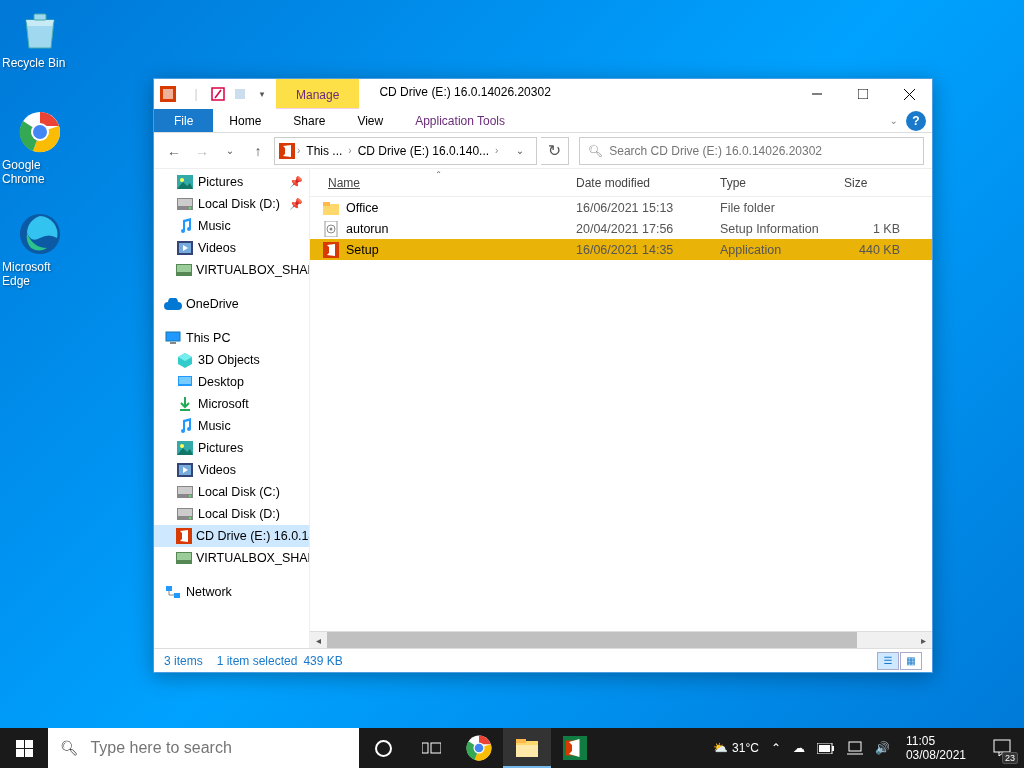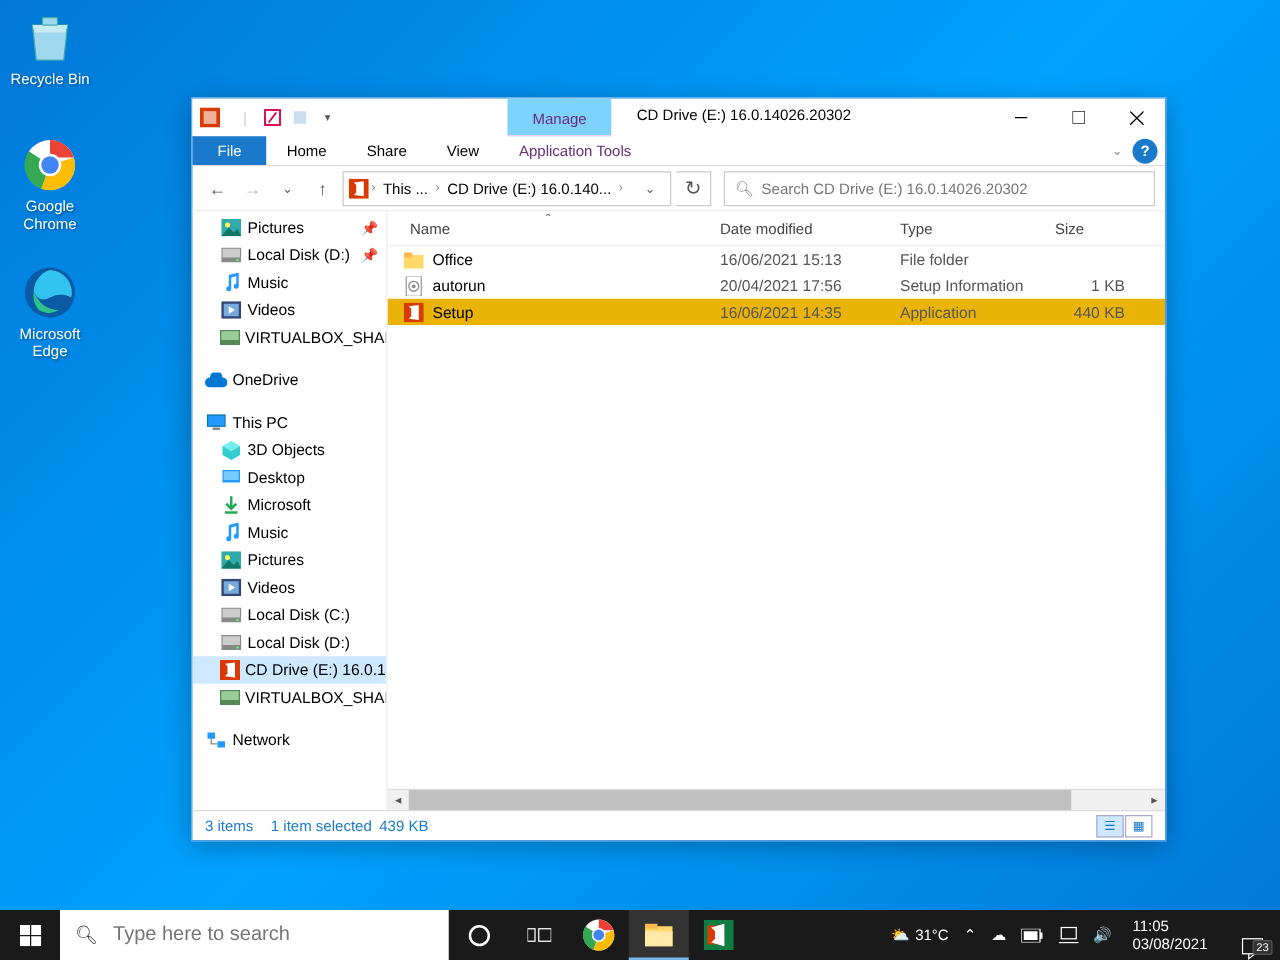--- a/index.html
+++ b/index.html
@@ -1,28 +1,28 @@
 <!DOCTYPE html>
 <html><head>
 <meta charset="utf-8">
 <style>
 * { box-sizing: border-box; margin: 0; padding: 0; font-family: "Segoe UI", sans-serif; }
 body { width: 1024px; height: 768px; background: linear-gradient(135deg, #0078d7 0%, #00a2ff 50%, #0078d7 100%); overflow: hidden; position: relative; }
 
-.desktop-icon { position: absolute; width: 76px; text-align: center; color: white; font-size: 12px; cursor: pointer; }
+.desktop-icon { position: absolute; width: 76px; color: white; font-size: 12px; cursor: pointer; }
 .desktop-icon .ic { width: 48px; height: 48px; margin: 0 auto 2px; display: flex; align-items: center; justify-content: center; }
 .desktop-icon .label { text-shadow: 1px 1px 2px rgba(0,0,0,.4); }
 
 .window { position: absolute; left: 153px; top: 78px; width: 780px; height: 595px; background: #fff; border: 1px solid #4a9de0; box-shadow: 0 4px 20px rgba(0,0,0,.3); display: flex; flex-direction: column; }
 
 .titlebar { height: 30px; display: flex; align-items: stretch; background: #fff; font-size: 12px; }
 .titlebar .left { display: flex; align-items: center; padding-left: 4px; gap: 4px; }
 .titlebar .qat { display: flex; align-items: center; gap: 2px; padding: 0 4px; }
 .qat-ic { width: 20px; height: 20px; display: flex; align-items: center; justify-content: center; }
-.titlebar .tab-pink { background: #7dd3fc; color: #6a2c7a; padding: 4px 20px 2px; margin-left: 130px; display: flex; align-items: center; font-size: 12px; border-bottom: 1px solid #f3d0e8;}
+.titlebar .tab-pink { background: #fde047; color: #6a2c7a; padding: 4px 20px 2px; display: flex; align-items: center; font-size: 12px; border-bottom: 1px solid #f3d0e8;}
 .titlebar .title-text { flex: 1; padding: 6px 0 0 20px; font-size: 12px; color: #000; }
 .win-controls { display: flex; }
 .win-btn { width: 46px; display: flex; align-items: center; justify-content: center; cursor: pointer; }
 
 .ribbon-tabs { height: 24px; display: flex; align-items: stretch; border-bottom: 1px solid #ddd; font-size: 12px; }
 .ribbon-tab { padding: 4px 16px; cursor: pointer; display: flex; align-items: center; }
 .ribbon-tab.file { background: #1979ca; color: white; padding: 4px 20px; }
 .ribbon-tab.active { color: #6a2c7a; }
 .ribbon-tabs .spacer { flex: 1; }
 .ribbon-expand { padding: 4px 8px; display:flex; align-items:center; gap:2px;}
@@ -48,21 +48,21 @@
 .nav-item { display: flex; align-items: center; height: 22px; padding-left: 22px; cursor: pointer; white-space: nowrap; overflow: hidden;}
 .nav-item.root { padding-left: 10px; }
 .nav-item.selected { background: #cde8ff; }
 .nav-item .nic { width: 18px; height: 16px; display: inline-flex; align-items: center; justify-content: center; margin-right: 4px; font-size: 14px;}
 .nav-spacer { height: 12px; }
 .pin-ic { margin-left: auto; margin-right: 6px; color: #888; font-size: 11px;}
 
 .content-pane { flex: 1; display: flex; flex-direction: column; position:relative;}
 .col-headers { height: 28px; display: flex; align-items: center; border-bottom: 1px solid #eee; font-size: 12px; color: #444; position:relative;}
 .col { padding: 4px 8px; border-right: 1px solid transparent; cursor: pointer; position:relative;}
-.col.name-col { width: 258px; padding-left:18px;}
+.col.name-col { width: 258px; padding-left:18px;text-decoration:underline;}
 .col.date-col { width: 144px; }
 .col.type-col { width: 124px; }
 .col.size-col { width: 72px; text-align:left;}
 .sort-ind { position:absolute; left:50%; transform:translateX(-50%); top:-2px; font-size:8px; color:#555;}
 
 .file-list { flex: 1; overflow: auto; font-size: 12.5px;}
 .file-row { height: 21px; display: flex; align-items: center; cursor: pointer;}
 .file-row.selected { background: #eab308; }
 .fcell { padding: 0 8px; white-space: nowrap; overflow: hidden;}
 .fcell.name { width: 258px; display: flex; align-items: center; padding-left: 12px;}
@@ -85,21 +85,21 @@
 .taskbar { position: absolute; bottom: 0; left: 0; right: 0; height: 40px; background: #1a1a1a; display: flex; align-items: stretch; color: white;}
 .start-btn { width: 48px; display: flex; align-items: center; justify-content: center; cursor: pointer;}
 .tb-search { width: 311px; background: #fff; color: #666; display: flex; align-items: center; padding: 0 12px; font-size: 14.5px; gap: 12px; cursor:text;}
 .tb-search input { border:none; outline:none; flex:1; font-size:16px; background:transparent;}
 .tb-ic { width: 48px; display: flex; align-items: center; justify-content: center; cursor: pointer;}
 .tb-ic.active { border-bottom: 2px solid #76b9ed; background: #333;}
 .taskbar .spacer { flex:1;}
 .tray { display: flex; align-items: center; gap: 8px; padding: 0 8px; font-size: 12px;}
 .tray-ic { cursor:pointer; padding:0 2px;}
 .clock { font-size: 12px; line-height: 1.2; padding: 0 6px; cursor:pointer;}
-.notif { width: 44px; display:flex; align-items:flex-end; justify-content:center; cursor:pointer; position:relative;}
+.notif { width: 44px; display:flex; align-items:center; justify-content:center; cursor:pointer; position:relative;}
 .notif .badge { position:absolute; bottom:4px; right:6px; background:#333; border:1px solid #555; font-size:9px; padding:0 2px; border-radius:2px;}
 
 svg { display:block; }
 </style>
 </head>
 <body>
 
 <div class="desktop-icon" style="top:6px;left:2px">
   <div class="ic">
       <svg width="44" height="44" viewBox="0 0 44 44">

